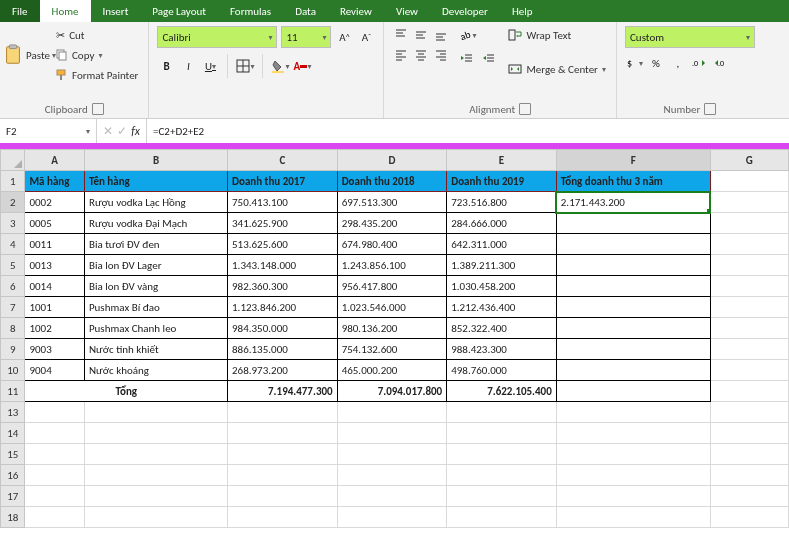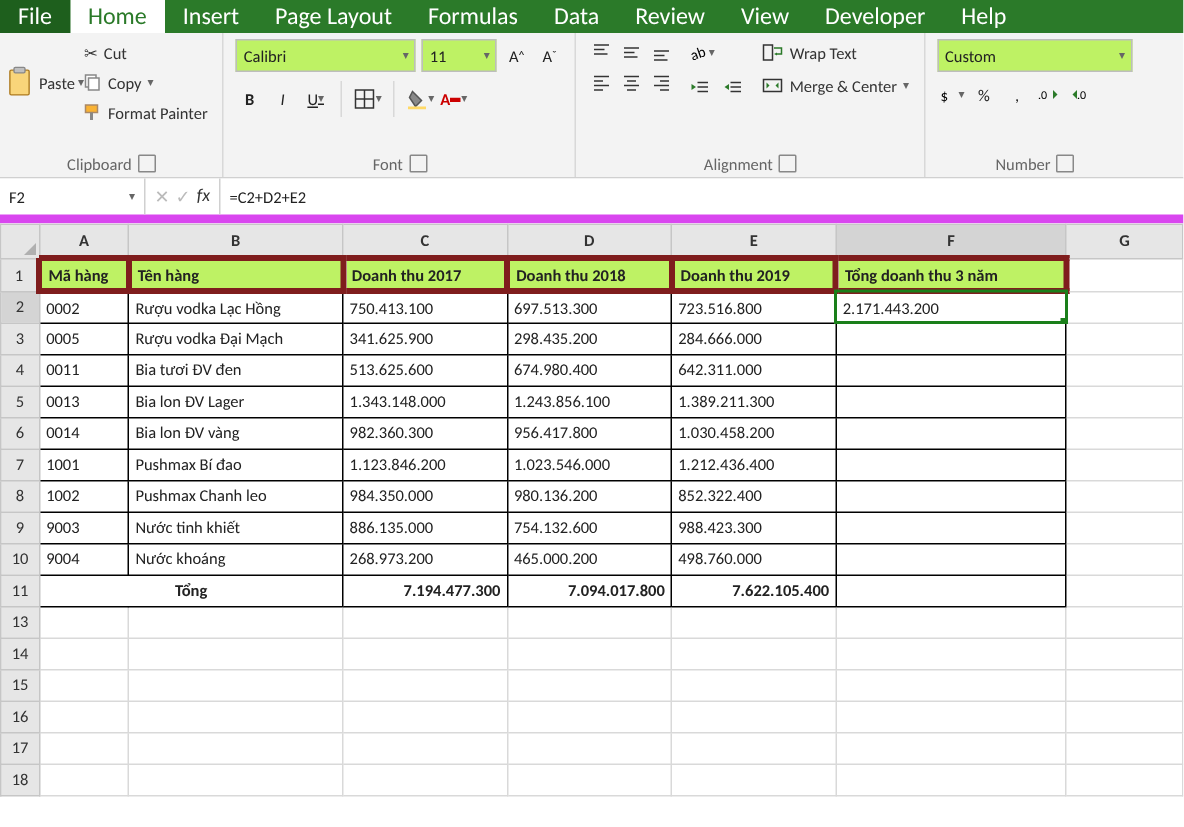--- a/index.html
+++ b/index.html
@@ -1,19 +1,19 @@
 <!DOCTYPE html>
 <html><head>
 <meta charset="utf-8">
 <style>
   html,body{margin:0;padding:0;font-family:"Segoe UI",Calibri,Arial,sans-serif;font-size:12px;color:#222;background:#fff;}
   .app{width:789px;height:551px;overflow:hidden;display:flex;flex-direction:column;}
   
   .menu-bar{height:22px;background:#2b7a29;color:#fff;display:flex;align-items:stretch;}
-  .menu-bar .tab{padding:0 12px;display:flex;align-items:center;font-size:16px;cursor:pointer;white-space:nowrap;}
+  .menu-bar .tab{padding:0 12px;display:flex;align-items:center;font-size:11px;cursor:pointer;white-space:nowrap;}
   .menu-bar .tab.file{background:#1e5f1d;}
   .menu-bar .tab.active{background:#fff;color:#2b7a29;}
   .menu-bar .tell{display:flex;align-items:center;gap:6px;padding:0 8px;opacity:.9;font-size:12px;}
   .menu-bar .bulb{display:inline-block;width:12px;height:12px;border:1px solid #fff;border-radius:50%;position:relative;}
   
   .ribbon{background:#f3f3f3;border-bottom:1px solid #d0d0d0;height:96px;display:flex;}
   .group{border-right:1px solid #d8d8d8;padding:4px 8px 0 8px;display:flex;flex-direction:column;justify-content:space-between;height:100%;box-sizing:border-box;}
   .group .title{font-size:11px;color:#666;text-align:center;height:18px;display:flex;align-items:center;justify-content:center;gap:4px;}
   .group .title .dlaunch{width:10px;height:10px;border:1px solid #888;border-radius:1px;position:relative;}
   .group .body{flex:1;display:flex;align-items:flex-start;}
@@ -40,21 +40,21 @@
   table.sheet{border-collapse:collapse;table-layout:fixed;}
   .hdr-cell,.row-hdr{background:#e6e6e6;border:1px solid #c6c6c6;font-size:11px;color:#333;text-align:center;}
   .corner{width:22px;height:18px;background:#e6e6e6;border:1px solid #c6c6c6;position:relative;}
   .corner:after{content:"";position:absolute;right:2px;bottom:2px;width:0;height:0;border-left:8px solid transparent;border-bottom:8px solid #b0b0b0;}
   .row-hdr{width:22px;height:18px;}
   th.hdr-cell{height:18px;}
   .hdr-cell.sel{background:#d4d4d4;}
   .row-hdr.sel{background:#d4d4d4;}
   td.cell{border:1px solid #d9d9d9;height:18px;font-size:11px;padding:0 4px;white-space:nowrap;overflow:hidden;}
   td.datacell{border:1px solid #000;}
-  td.head{background:#bef264;font-weight:bold;border:4px solid #7f1d1d;}
+  td.head{background:#0ea5e9;font-weight:bold;border:1px solid #7f1d1d;}
   td.ar{}
   td.ac{text-align:center;font-weight:bold;}
   td.bold{font-weight:bold;padding-left:40px;}
   td.active{outline:2px solid #1a7f1a;outline-offset:-1px;position:relative;}
   td.active:after{content:"";position:absolute;right:-2px;bottom:-2px;width:5px;height:5px;background:#1a7f1a;}
   .colA{width:60px;}
   .colB{width:145px;}
   .colC{width:106px;}
   .colD{width:106px;}
   .colE{width:106px;}
@@ -164,24 +164,20 @@
             </span>
           <span class="sq nob">
               <span style="color:#c00;font-weight:bold">A</span>
               <svg width="12" height="3" style="display:inline">
                 <rect width="12" height="3" fill="#c00"></rect>
               </svg>
               <span class="caret">▾</span>
             </span>
         </div>
       </div>
-      <div class="title">
-          <span>Font</span>
-          <span class="dlaunch"></span>
-        </div>
     </div>
 
     <div class="group">
       <div class="body hstack" style="gap:8px;align-items:flex-start;">
         <div class="vstack" style="gap:6px;">
           <div class="big-align">
             <span class="sq nob">
                 <svg width="14" height="14">
                   <line x1="2" y1="2" x2="12" y2="2" stroke="#333"></line>
                   <line x1="2" y1="5" x2="9" y2="5" stroke="#333"></line>
@@ -249,21 +245,21 @@
             <span class="sq nob">
                 <svg width="14" height="14">
                   <line x1="5" y1="3" x2="12" y2="3" stroke="#333"></line>
                   <line x1="5" y1="6" x2="12" y2="6" stroke="#333"></line>
                   <line x1="5" y1="9" x2="12" y2="9" stroke="#333"></line>
                   <polygon points="1,6 4,4 4,8" fill="#2b7a29"></polygon>
                 </svg>
               </span>
           </div>
         </div>
-        <div class="vstack" style="gap:4px;">
+        <div class="vstack" style="gap:16px;">
           <div class="rbtn">
             <span>
                 <svg width="14" height="14">
                   <rect x="1" y="2" width="6" height="10" fill="none" stroke="#333"></rect>
                   <path d="M8 4 h5 v4 h-3" fill="none" stroke="#2b7a29"></path>
                   <polygon points="10,9 8,8 10,7" fill="#2b7a29"></polygon>
                 </svg>
               </span>
             <span>Wrap Text</span>
           </div>

